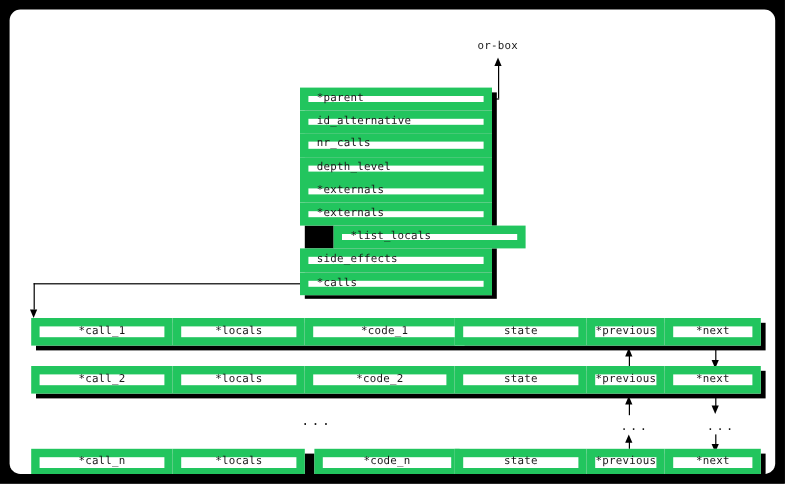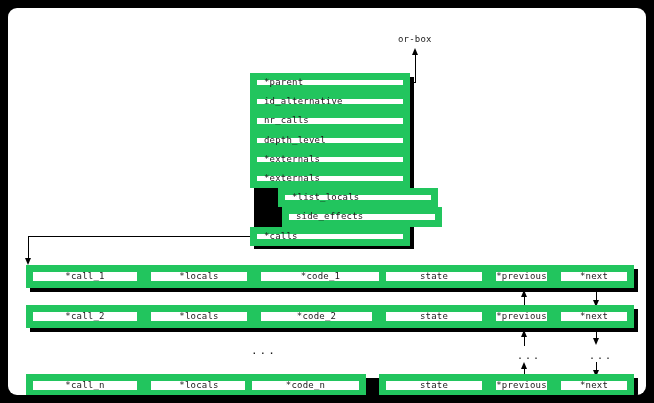--- a/index.html
+++ b/index.html
@@ -136,21 +136,21 @@
 
   <div id="vstruct">
     <div class="shadow"></div>
     <div class="cell left vcell" style="top:0px;">*parent</div>
     <div class="cell left vcell" style="top:19.2px;text-align:right;">id_alternative</div>
     <div class="cell left vcell" style="top:38.4px;">nr_calls</div>
     <div class="cell left vcell" style="top:76.8px;">*externals</div>
     <div class="cell left vcell" style="top:57.6px;">depth_level</div>
     <div class="cell left vcell" style="top:96px;">*externals</div>
     <div class="cell left vcell" style="top:115.2px;margin-left:28px;">*list_locals</div>
-    <div class="cell left vcell" style="top:134.4px;margin-left:32px;">side_effects</div>
+    <div class="cell left vcell" style="top:134.4px;">side_effects</div>
     <div class="cell left vcell" style="top:153.6px;">*calls</div>
   </div>
 
   <div class="ln h" style="left:20px; top:228px; width:222px;"></div>
 
   <div class="ln v" style="left:20px; top:228px; height:22px;"></div>
   <div class="arrowhead down" style="left:17px; top:250px;"></div>
 
   <div class="hrow" style="left:18px; top:257px; width:608px;">
     <div class="shadow"></div>
@@ -189,19 +189,19 @@
   <div class="ellipsis" style="left:581px; top:343px;">...</div>
   <div class="ln v" style="left:588px; top:354px; height:12px;"></div>
   <div class="arrowhead down" style="left:585px; top:362px;"></div>
 
   <div class="ellipsis" style="left:243px; top:337px; font-size:11px;">...</div>
 
   <div class="hrow" style="left:18px; top:366px; width:608px;">
     <div class="shadow"></div>
     <div class="cell center hcell" style="left:0px;   width:118px;text-align:right;">*call_n</div>
     <div class="cell center hcell" style="left:118px; width:110px;">*locals</div>
-    <div class="cell center hcell" style="left:219px; width:121px;">*code_n</div>
+    <div class="cell center hcell" style="left:236px; width:121px;">*code_n</div>
     <div class="cell center hcell" style="left:353px; width:110px;">state</div>
     <div class="cell center hcell" style="left:463px; width:65px;">*previous</div>
     <div class="cell center hcell" style="left:528px; width:80px;">*next</div>
   </div>
 
 </div>
 
 </body></html>

